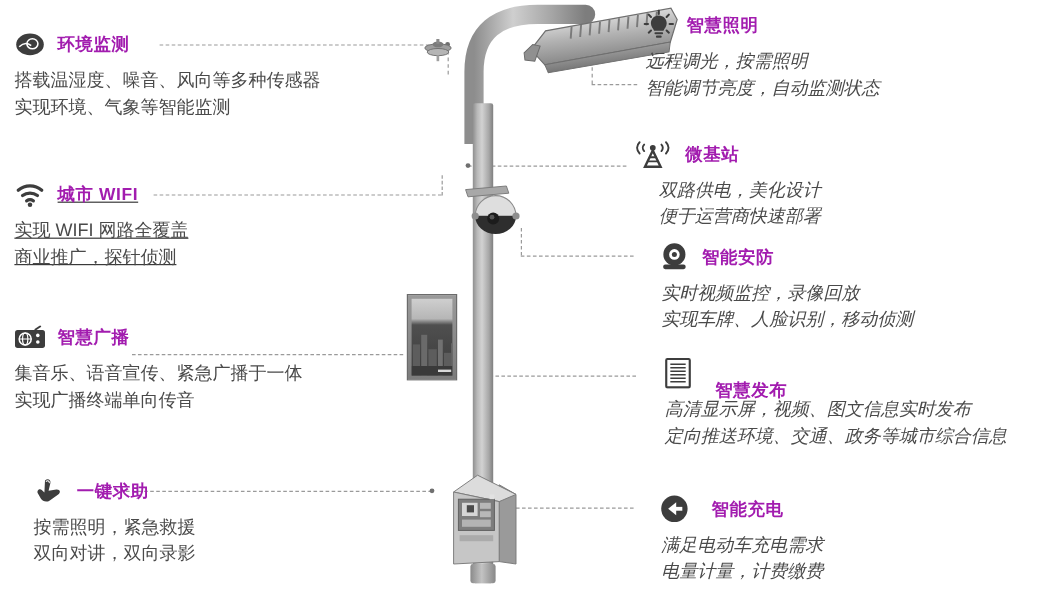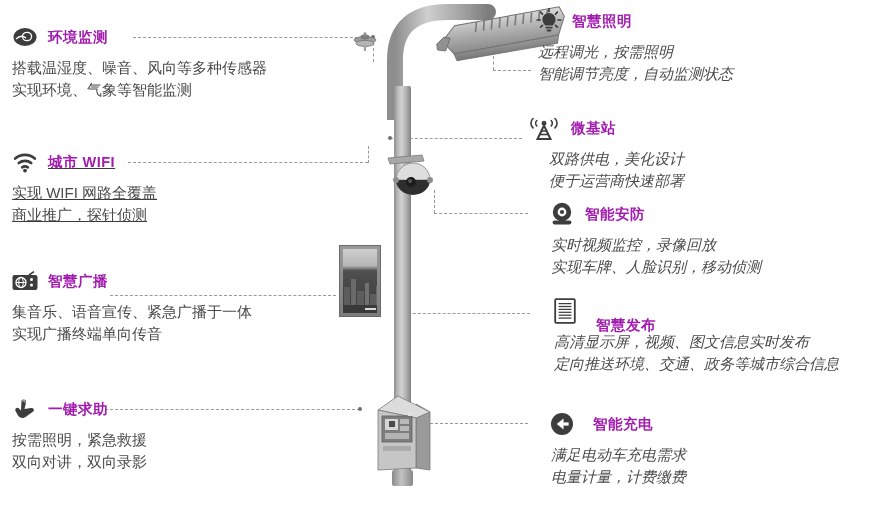--- a/index.html
+++ b/index.html
@@ -271,21 +271,21 @@
         </svg>
       </span>
       <span class="feat-title">智慧广播</span>
     </div>
     <div class="feat-lines">
       <div class="feat-line">集音乐、语音宣传、紧急广播于一体</div>
       <div class="feat-line">实现广播终端单向传音</div>
     </div>
   </div>
 
-  <div class="feature left" style="left:12px;top:398px;">
+  <div class="feature left" style="left:28px;top:398px;">
     <div class="feat-head">
       <span class="feat-icon">
         <svg width="24" height="24" viewBox="0 0 24 24">
           <path d="M8.5 3.5 C10.5 1.5 13.5 2.5 13 5.5 L11.5 12 L18 11 C21 10.7 22 13.5 19.5 15 L12.5 20 C10 21.8 6.5 21 5 18.5 L2.5 14 C1.3 11.8 4 9.5 5.8 11.3 L8 13.5 Z" fill="#3d3d3d"></path>
           <path d="M9.3 4.3 C10.6 3 12.4 3.7 12.1 5.6" fill="none" stroke="#ffffff" stroke-width="0.9"></path>
         </svg>
       </span>
       <span class="feat-title">一键求助</span>
     </div>
     <div class="feat-lines">

